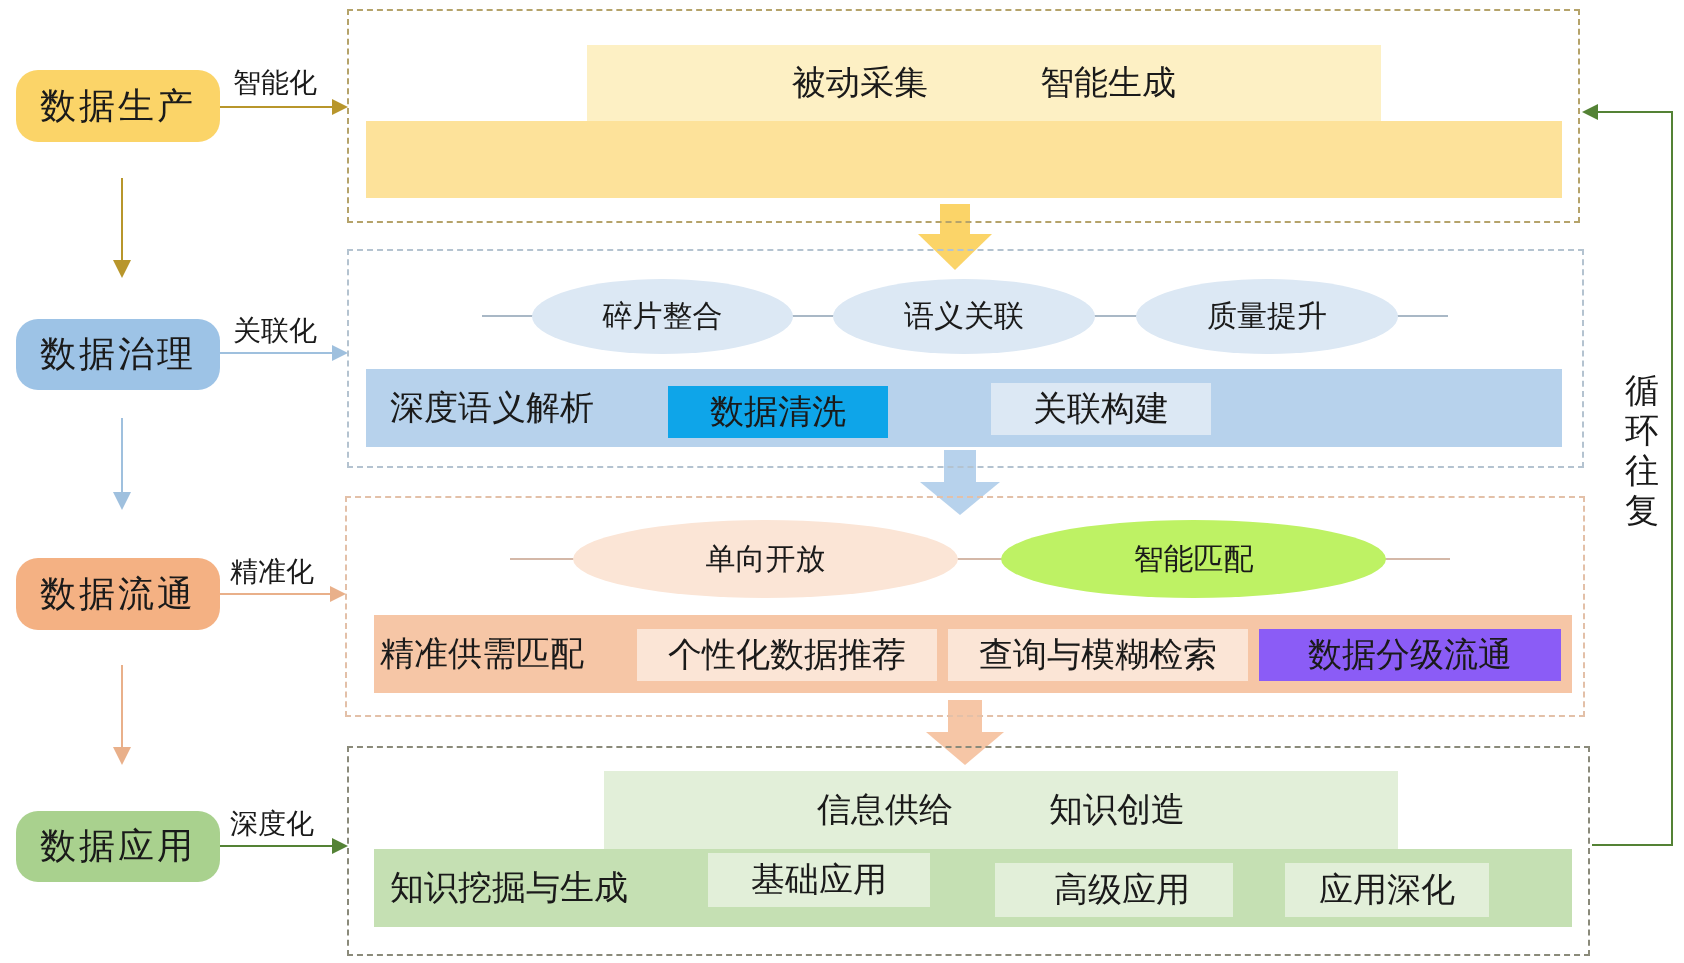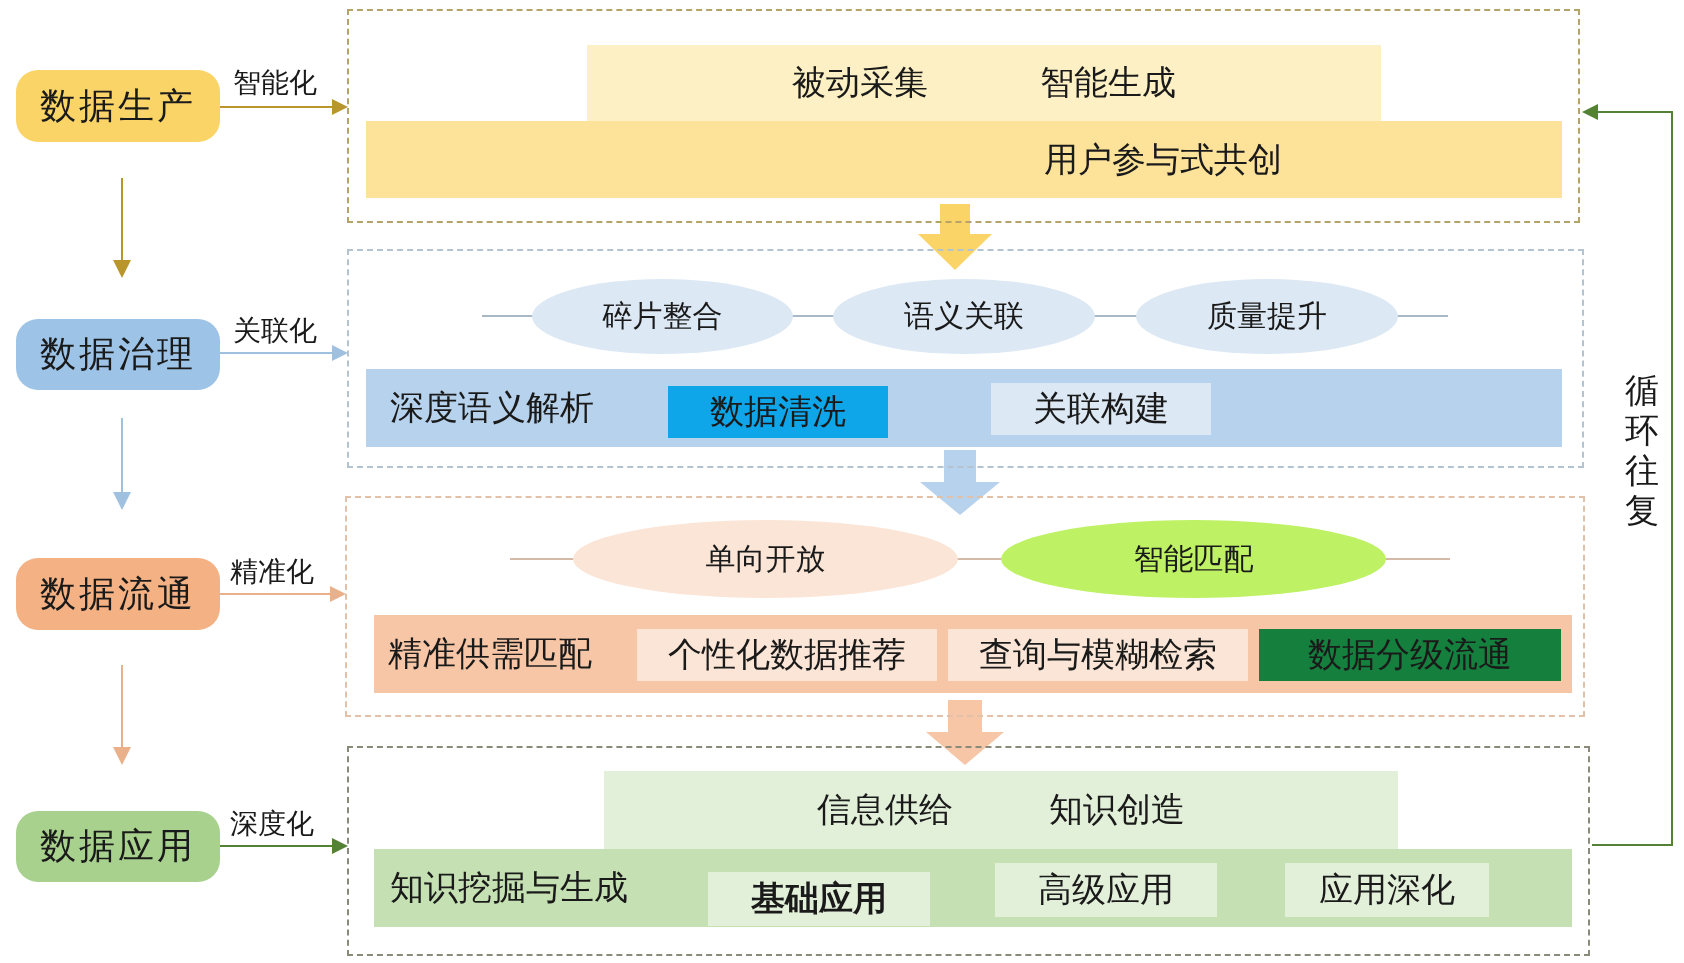--- a/index.html
+++ b/index.html
@@ -91,53 +91,52 @@
 <div class="abs edge" style="left:230px;top:553px;">精准化</div>
 <div class="abs edge" style="left:230px;top:805px;">深度化</div>
 
 <div class="abs dash" style="left:347px;top:9px;width:1233px;height:214px;border-color:#b5a36a;"></div>
 <div class="abs center" style="left:587px;top:45px;width:794px;height:76px;background:#fdf0c4;font-size:34px;">
   <span>被动采集</span>
   <span style="display:inline-block;width:112px"></span>
   <span>智能生成</span>
 </div>
 <div class="abs band" style="left:366px;top:121px;width:1196px;height:77px;background:#fde29a;">
-  <span class="abs" style="left:678px;">用户参与式共创</span>
 </div>
 
 <div class="abs dash" style="left:347px;top:249px;width:1237px;height:219px;border-color:#b4c3d0;"></div>
 <div class="abs ell" style="left:532px;top:279px;width:261px;height:75px;background:#dce8f4;">碎片整合</div>
 <div class="abs ell" style="left:833px;top:279px;width:262px;height:75px;background:#dce8f4;">语义关联</div>
 <div class="abs ell" style="left:1136px;top:279px;width:262px;height:75px;background:#dce8f4;">质量提升</div>
 <div class="abs band" style="left:366px;top:369px;width:1196px;height:78px;background:#b7d2ec;">
   <span class="abs" style="left:24px;">深度语义解析</span>
   <div class="abs chip" style="left:302px;top:17px;width:220px;height:52px;background:#0ea5e9;">数据清洗</div>
   <div class="abs chip" style="left:625px;top:14px;width:220px;height:52px;background:#dce8f4;">关联构建</div>
 </div>
 
 <div class="abs dash" style="left:345px;top:496px;width:1240px;height:221px;border-color:#e3c0a8;"></div>
 <div class="abs ell" style="left:573px;top:520px;width:385px;height:78px;background:#fbe5d6;">单向开放</div>
 <div class="abs ell" style="left:1001px;top:520px;width:385px;height:78px;background:#bef264;">智能匹配</div>
 <div class="abs band" style="left:374px;top:615px;width:1198px;height:78px;background:#f6c6a6;">
-  <span class="abs" style="left:14px;">精准供需匹配</span>
+  <span class="abs" style="left:6px;">精准供需匹配</span>
   <div class="abs chip" style="left:263px;top:14px;width:300px;height:52px;background:#fbe5d6;">个性化数据推荐</div>
   <div class="abs chip" style="left:574px;top:14px;width:300px;height:52px;background:#fbe5d6;">查询与模糊检索</div>
-  <div class="abs chip" style="left:885px;top:14px;width:302px;height:52px;background:#15803d;">数据分级流通</div>
+  <div class="abs chip" style="left:885px;top:14px;width:302px;height:52px;background:#8b5cf6;">数据分级流通</div>
 </div>
 
 <div class="abs dash" style="left:347px;top:746px;width:1243px;height:210px;border-color:#8a8a7a;"></div>
 <div class="abs center" style="left:604px;top:771px;width:794px;height:78px;background:#e2efd9;font-size:34px;">
   <span>信息供给</span>
   <span style="display:inline-block;width:96px"></span>
   <span>知识创造</span>
 </div>
 <div class="abs band" style="left:374px;top:849px;width:1198px;height:78px;background:#c5e0b3;">
   <span class="abs" style="left:16px;">知识挖掘与生成</span>
-  <div class="abs chip" style="left:334px;top:23px;width:222px;height:54px;background:#e2efd9;font-weight:bold;">基础应用</div>
-  <div class="abs chip" style="left:621px;top:14px;width:222px;height:54px;background:#e2efd9;">高级应用</div>
+  <div class="abs chip" style="left:334px;top:4px;width:222px;height:54px;background:#e2efd9;">基础应用</div>
+  <div class="abs chip" style="left:621px;top:14px;width:222px;height:54px;background:#e2efd9;padding-left:16px;">高级应用</div>
   <div class="abs chip" style="left:911px;top:14px;width:204px;height:54px;background:#e2efd9;">应用深化</div>
 </div>
 
 <div class="abs vtext" style="left:1622px;top:370px;">
   <div>循</div>
   <div>环</div>
   <div>往</div>
   <div>复</div>
 </div>
 

